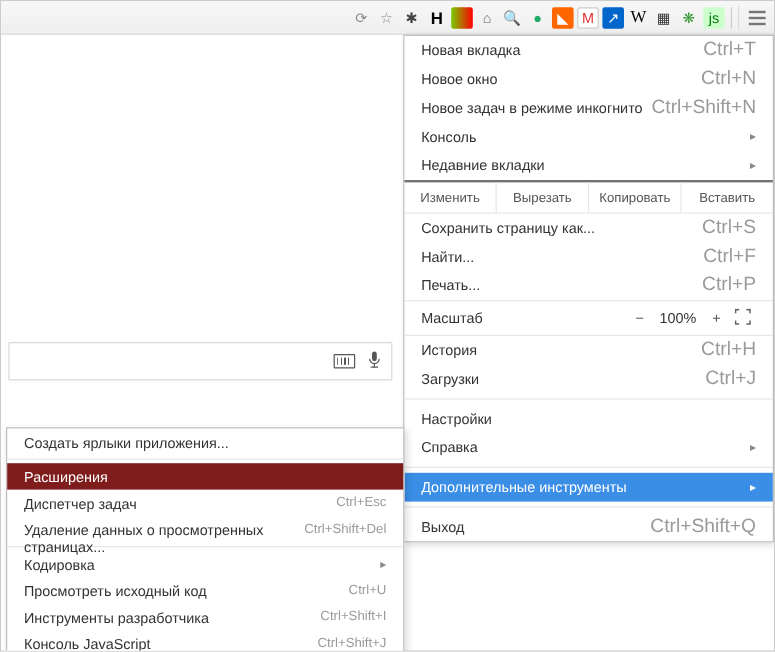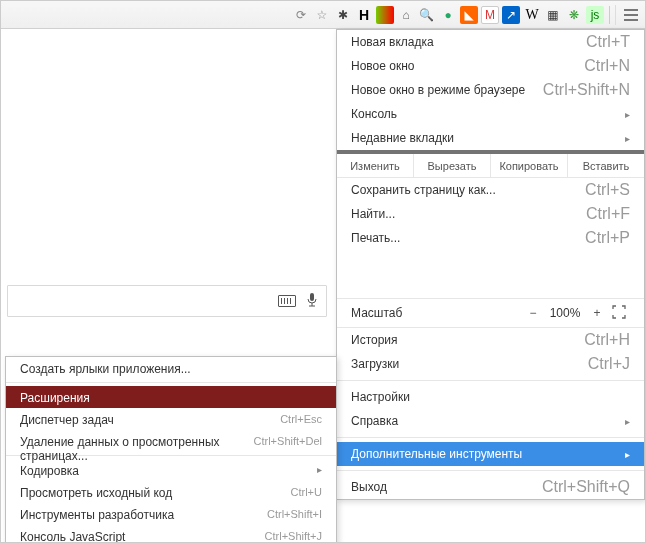--- a/index.html
+++ b/index.html
@@ -63,30 +63,30 @@
     display:flex; align-items:center; justify-content:space-between;
     padding: 5px 14px;
     color:#333;
     cursor:default;
     height:24px;
   }
   .menu .row .sc { color:#9a9a9a; font-size:16px; }
   .menu .row .arrow { color:#888; font-size:10px;}
   .menu .sep { height:1px; background:#e6e6e6; margin:4px 0;}
   .menu .edit-row {
-    display:flex; height:28px; border-top:4px solid #737373; border-bottom:1px solid #e6e6e6;
+    display:flex; height:28px; border-top:2px solid #737373; border-bottom:1px solid #e6e6e6;
   }
   .menu .edit-row div {
     flex:1; display:flex; align-items:center; justify-content:center;
     border-right:1px solid #e6e6e6; color:#555; font-size:11px;
   }
   .menu .edit-row div:last-child{border-right:none;}
   .menu .zoom-row {
     display:flex; align-items:center; padding:0 14px; height:30px;
-    border-top:1px solid #e6e6e6; border-bottom:1px solid #e6e6e6;margin-top:48px;
+    border-top:1px solid #e6e6e6; border-bottom:1px solid #e6e6e6;
   }
   .menu .zoom-row .lbl{flex:1; color:#333;}
   .menu .zoom-row .btn{ width:22px; text-align:center; color:#555; cursor:pointer;}
   .menu .zoom-row .val{ width:42px; text-align:center; color:#333;}
   .menu .zoom-row .full{ width:22px; text-align:center;}
   .menu .row.highlight { background:#3a8ee6; color:#fff;text-align:center; }
   .menu .row.highlight .arrow{ color:#fff;}
   
   .submenu {
     position:absolute; left:4px; top:355px; width:332px;
@@ -148,21 +148,21 @@
 <div class="menu">
   <div class="row">
       <span>Новая вкладка</span>
       <span class="sc">Ctrl+T</span>
     </div>
   <div class="row">
       <span>Новое окно</span>
       <span class="sc">Ctrl+N</span>
     </div>
   <div class="row">
-      <span>Новое окно в режиме браузере</span>
+      <span>Новое задач в режиме инкогнито</span>
       <span class="sc">Ctrl+Shift+N</span>
     </div>
   <div class="row">
       <span>Консоль</span>
       <span class="arrow">▸</span>
     </div>
   <div class="row">
       <span>Недавние вкладки</span>
       <span class="arrow">▸</span>
     </div>

